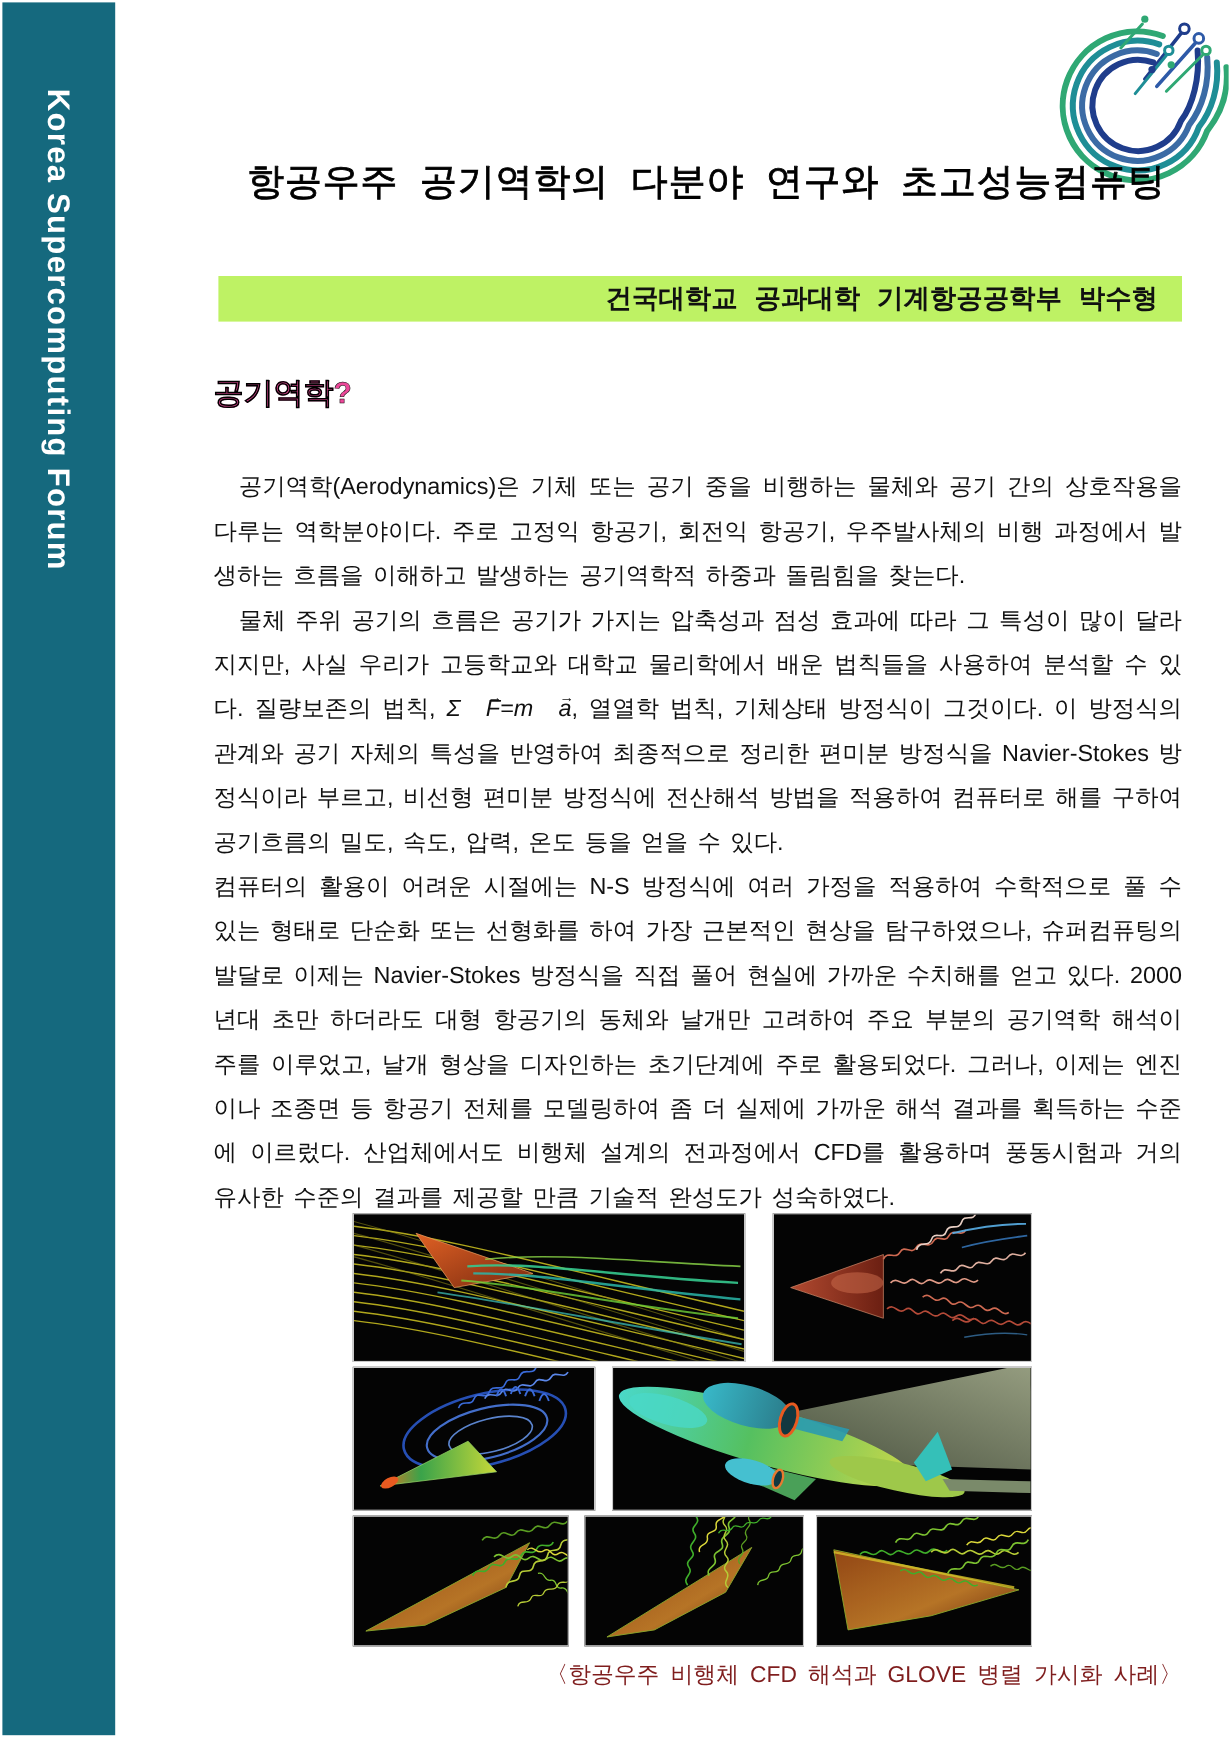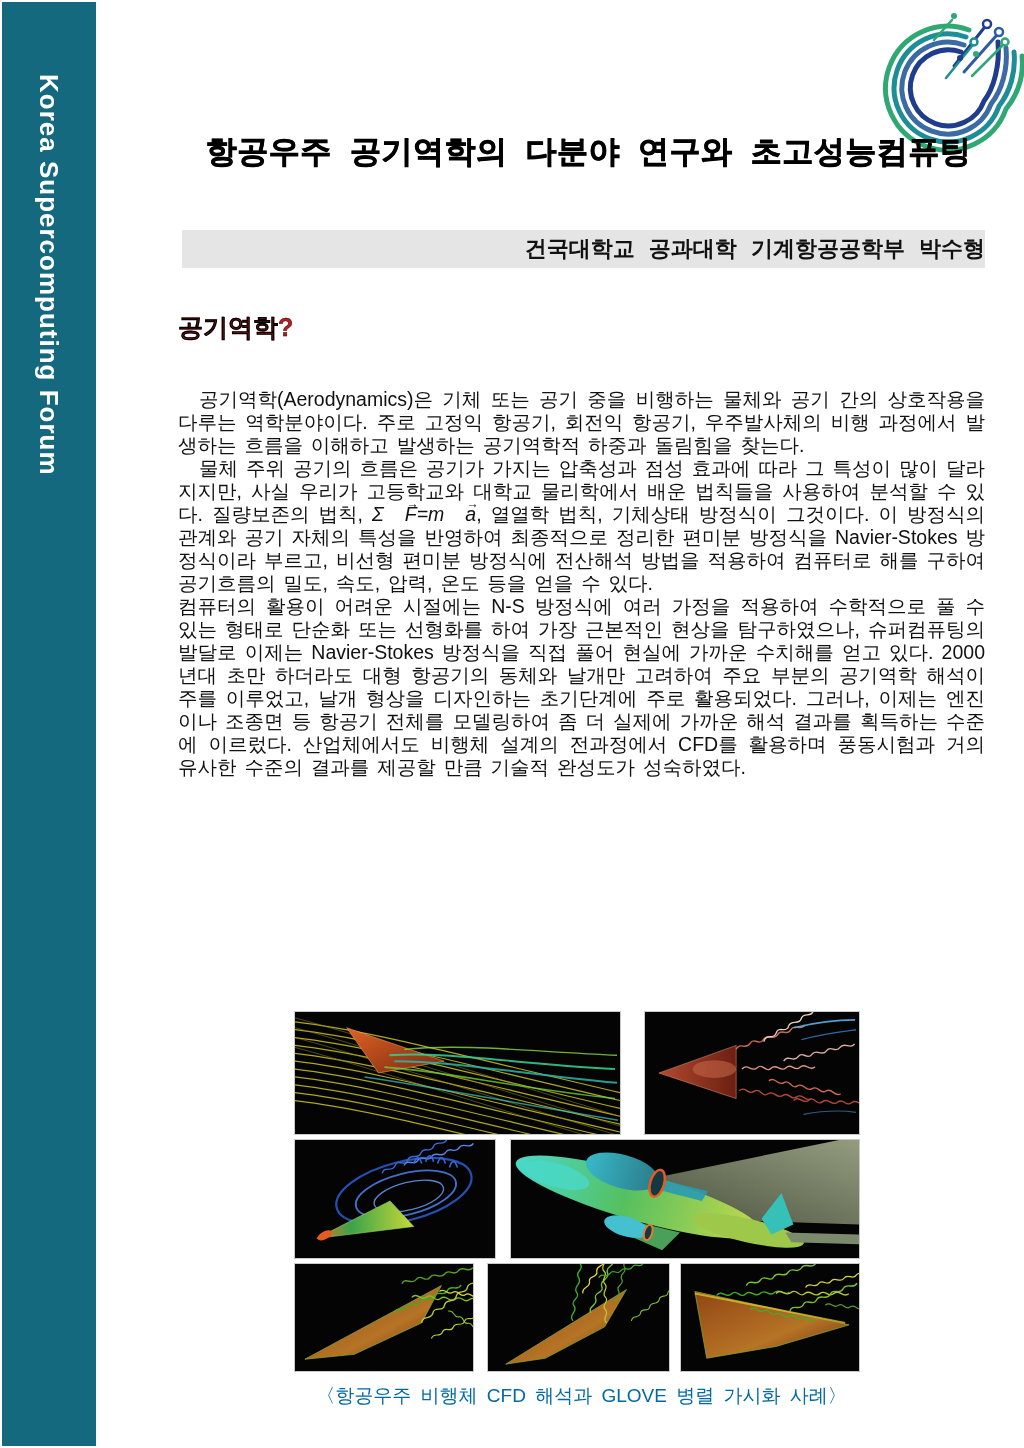--- a/index.html
+++ b/index.html
@@ -9,34 +9,34 @@
   
   .sidebar{position:absolute;left:2px;top:2px;width:94px;height:1444px;background:#15697E;}
   .sidebar-label{position:absolute;left:62px;top:72px;transform:rotate(90deg);transform-origin:left top;
         white-space:nowrap;color:#fff;font-weight:bold;font-size:26px;letter-spacing:1px;}
 
   
   .logo{position:absolute;right:-4px;top:6px;width:152px;height:150px;z-index:1;}
 
   
   .title{position:absolute;left:186px;top:131px;width:805px;margin:0;text-align:center;z-index:2;
-        font-size:31px;font-weight:700;color:#000;letter-spacing:.5px;word-spacing:9px;
+        font-size:31px;font-weight:400;color:#000;letter-spacing:.5px;word-spacing:9px;
         -webkit-text-stroke:.7px #000;}
 
   
-  .author-bar{position:absolute;left:182px;top:230px;width:803px;height:38px;background:#e5e5e5;
-        display:flex;align-items:center;justify-content:flex-end;box-sizing:border-box;}
+  .author-bar{position:absolute;left:182px;top:230px;width:803px;height:38px;background:#bef264;
+        display:flex;align-items:center;justify-content:flex-end;box-sizing:border-box;padding-right:20px;}
   .author-text{font-size:22px;font-weight:600;color:#111;word-spacing:8px;}
 
   
-  .section-heading{position:absolute;left:178px;top:311px;margin:0;font-size:25px;font-weight:800;color:#b91c1c;
+  .section-heading{position:absolute;left:178px;top:311px;margin:0;font-size:25px;font-weight:800;color:#ec4899;
         -webkit-text-stroke:.4px #000;}
 
   
-  .body-text{position:absolute;left:178px;top:388px;width:807px;font-size:19.5px;line-height:23px;
+  .body-text{position:absolute;left:178px;top:388px;width:807px;font-size:19.5px;line-height:37px;
         text-align:justify;color:#111;word-spacing:2.5px;}
   .body-text p{margin:0;}
   .indent{text-indent:21px;}
 
   
   .formula{font-family:Liberation Sans, sans-serif;font-style:italic;white-space:nowrap;}
   .vec{position:relative;display:inline-block;font-style:italic;}
   .vec::after{content:"\2192";position:absolute;left:55%;transform:translateX(-50%);top:-0.8em;
         font-size:0.62em;font-style:normal;}
 
@@ -45,22 +45,22 @@
   .fig{position:absolute;background:#000;border:1px solid #c9c9c9;box-sizing:border-box;overflow:hidden;}
   .fig svg{display:block;width:100%;height:100%;}
   .fig1{left:0;top:0;width:327px;height:124px;}
   .fig2{left:350px;top:0;width:216px;height:124px;}
   .fig3{left:0;top:128px;width:202px;height:120px;}
   .fig4{left:216px;top:128px;width:350px;height:120px;}
   .fig5{left:0;top:252px;width:180px;height:109px;}
   .fig6{left:193px;top:252px;width:183px;height:109px;}
   .fig7{left:386px;top:252px;width:180px;height:109px;}
 
-  .caption{position:absolute;left:178px;top:1383px;width:807px;text-align:center;font-size:19px;
-        color:#0369a1;word-spacing:4px;}
+  .caption{position:absolute;left:178px;top:1383px;width:807px;text-align:right;font-size:19px;
+        color:#7f1d1d;word-spacing:4px;}
   .defs-holder{position:absolute;width:0;height:0;overflow:hidden;}
 </style>
 </head>
 <body>
 
 <div class="page">
 
   <svg class="defs-holder" aria-hidden="true">
     <defs>
       <path id="ym" d="M0,0 C70,8 150,30 327,72" fill="none" stroke="#cfc421" stroke-width="1.2" opacity="0.85"></path>

